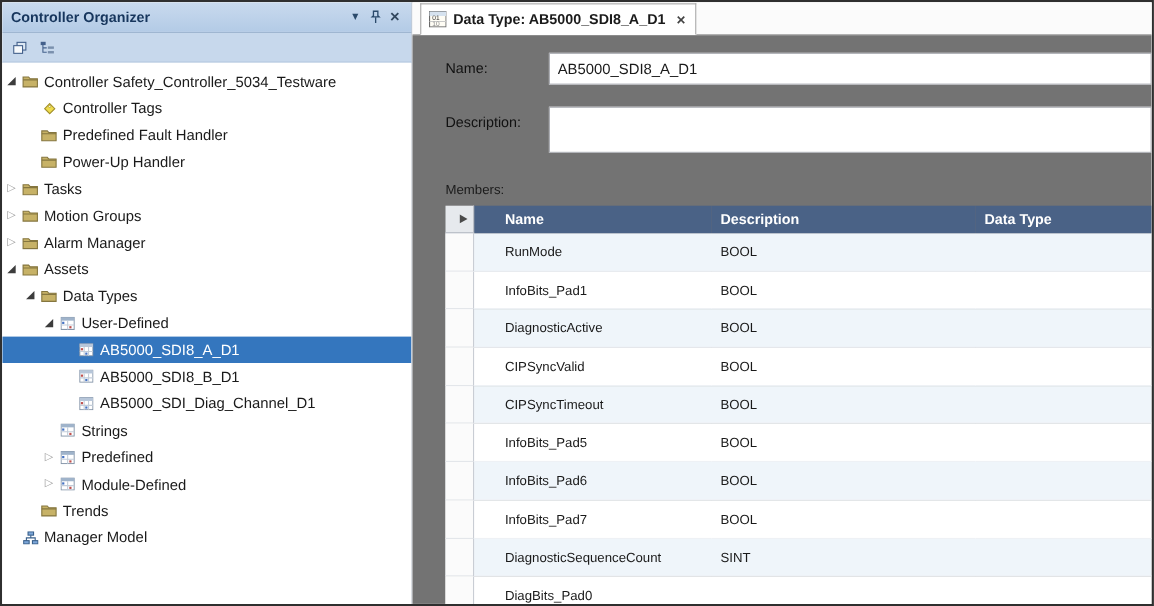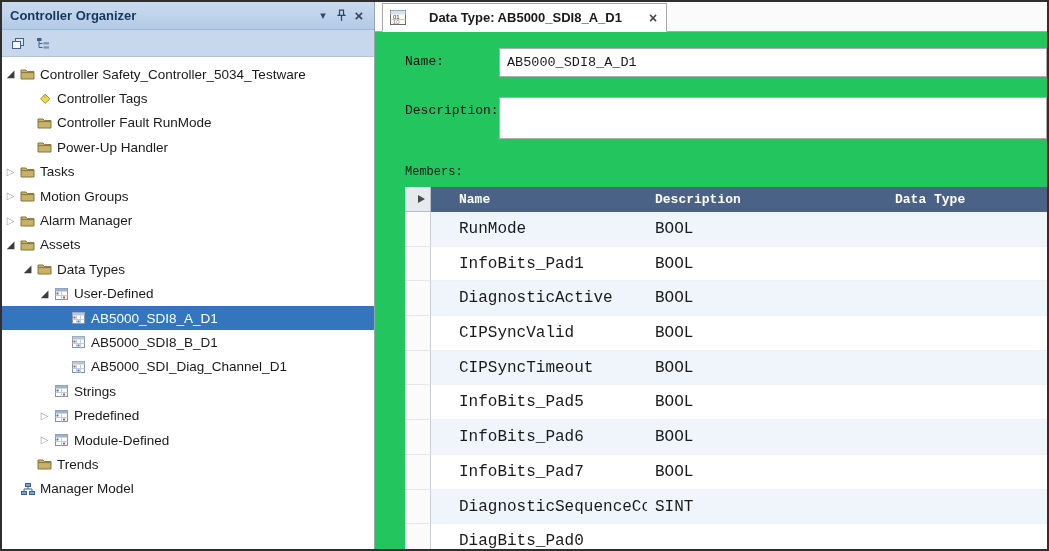--- a/index.html
+++ b/index.html
@@ -25,25 +25,25 @@
   .expander { width:13px; flex:none; font-size:10px; line-height:1; text-align:center; }
   .expander.expanded { color:#3c3c3c; }
   .expander.collapsed { color:#9b9b9b; }
   .tree-item.selected .expander { color:#eaf2fb; }
   .tree-icon { width:17px; flex:none; display:inline-flex; align-items:center; justify-content:center; margin:0 4px 0 2px; }
   .tree-label { padding-right:6px; }
 
   
   .right-panel { flex:1; min-width:0; display:flex; flex-direction:column; background:#fff; }
   .tab-bar { height:30px; flex:none; display:flex; align-items:flex-end; padding-left:7px; border-bottom:1px solid #a9a9a9; background:#fbfbfb; }
-  .tab { height:29px; margin-bottom:-1px; display:flex; align-items:center; gap:23px; padding:0 9px 0 7px; background:#fff; border:1px solid #a9a9a9; border-bottom:1px solid #fff; }
+  .tab { height:29px; margin-bottom:-1px; display:flex; align-items:center; gap:6px; padding:0 9px 0 7px; background:#fff; border:1px solid #a9a9a9; border-bottom:1px solid #fff; }
   .tab-label { font-weight:700; font-size:13px; white-space:nowrap; }
   .tab-close { font-size:14px; font-weight:700; color:#444; margin-left:4px; line-height:1; cursor:default; }
 
-  .editor { flex:1; overflow:hidden; padding:16px 0 0 30px; background:#22c55e;font-family:Liberation Mono, monospace; }
+  .editor { flex:1; overflow:hidden; padding:16px 0 0 30px; background:#737373; }
   .form-row { display:flex; align-items:flex-start; }
   .form-row.name-row { margin-bottom:20px; }
   .form-row.desc-row { margin-bottom:26px; }
   .form-label { width:94px; flex:none; padding-top:6px; font-size:13px; color:#111; }
   .text-input { flex:1; border:1px solid #abadb3; font-family:inherit; font-size:13.5px; color:#1a1a1a; outline:none; background:#fff; }
   .name-input { height:29px; padding:0 7px; }
   .desc-input { height:42px; resize:none; padding:4px 7px; }
 
   .members-label { font-size:12px; margin-bottom:8px; }
 
@@ -51,21 +51,21 @@
   .mt-header, .mt-row { display:grid; grid-template-columns:26px 216px 240px 1fr; }
   .mt-header { height:25px; }
   .mt-corner { background:#e6e9ed; border-right:1px solid #b9bec6; border-bottom:1px solid #b9bec6; position:relative; }
   .corner-tri { position:absolute; right:5px; top:8px; width:0; height:0; border-left:7px solid #4a4a4a; border-top:4.5px solid transparent; border-bottom:4.5px solid transparent; }
   .mt-h { background:#4a6286; color:#fff; font-size:13px; font-weight:600; line-height:25px; padding-left:8px; white-space:nowrap; }
   .mt-h.c-name { padding-left:28px; }
 
   .mt-row { height:34.7px; background:#fff; }
   .mt-row.alt { background:#eff5fa; }
   .mt-sel { background:#fbfbfb; border-right:1px solid #c9cdd4; border-bottom:1px solid #e3e6ea; }
-  .mt-c { font-size:16px; line-height:34.7px; padding-left:8px; white-space:nowrap; overflow:hidden; border-bottom:1px solid #eef1f5; }
+  .mt-c { font-size:12px; line-height:34.7px; padding-left:8px; white-space:nowrap; overflow:hidden; border-bottom:1px solid #eef1f5; }
   .mt-c.c-name { padding-left:28px; }
 </style>
 </head>
 <body>
 
 <div class="app">
 
   <div class="left-panel">
     <div class="panel-header">
       <span class="panel-title">Controller Organizer</span>
@@ -122,21 +122,21 @@
           <span class="tree-label">Controller Tags</span>
         </div>
         <div class="tree-item">
           <span class="expander none" style="margin-left: 19px;"></span>
           <span class="tree-icon">
             <svg width="15" height="12" viewBox="0 0 15 12">
               <path d="M1 2h5l1.4 1.6H14V11H1z" fill="#c7b267" stroke="#85763f"></path>
               <path d="M1 4.6h13" stroke="#85763f" fill="none"></path>
             </svg>
           </span>
-          <span class="tree-label">Controller Fault RunMode</span>
+          <span class="tree-label">Predefined Fault Handler</span>
         </div>
         <div class="tree-item">
           <span class="expander none" style="margin-left: 19px;"></span>
           <span class="tree-icon">
             <svg width="15" height="12" viewBox="0 0 15 12">
               <path d="M1 2h5l1.4 1.6H14V11H1z" fill="#c7b267" stroke="#85763f"></path>
               <path d="M1 4.6h13" stroke="#85763f" fill="none"></path>
             </svg>
           </span>
           <span class="tree-label">Power-Up Handler</span>

